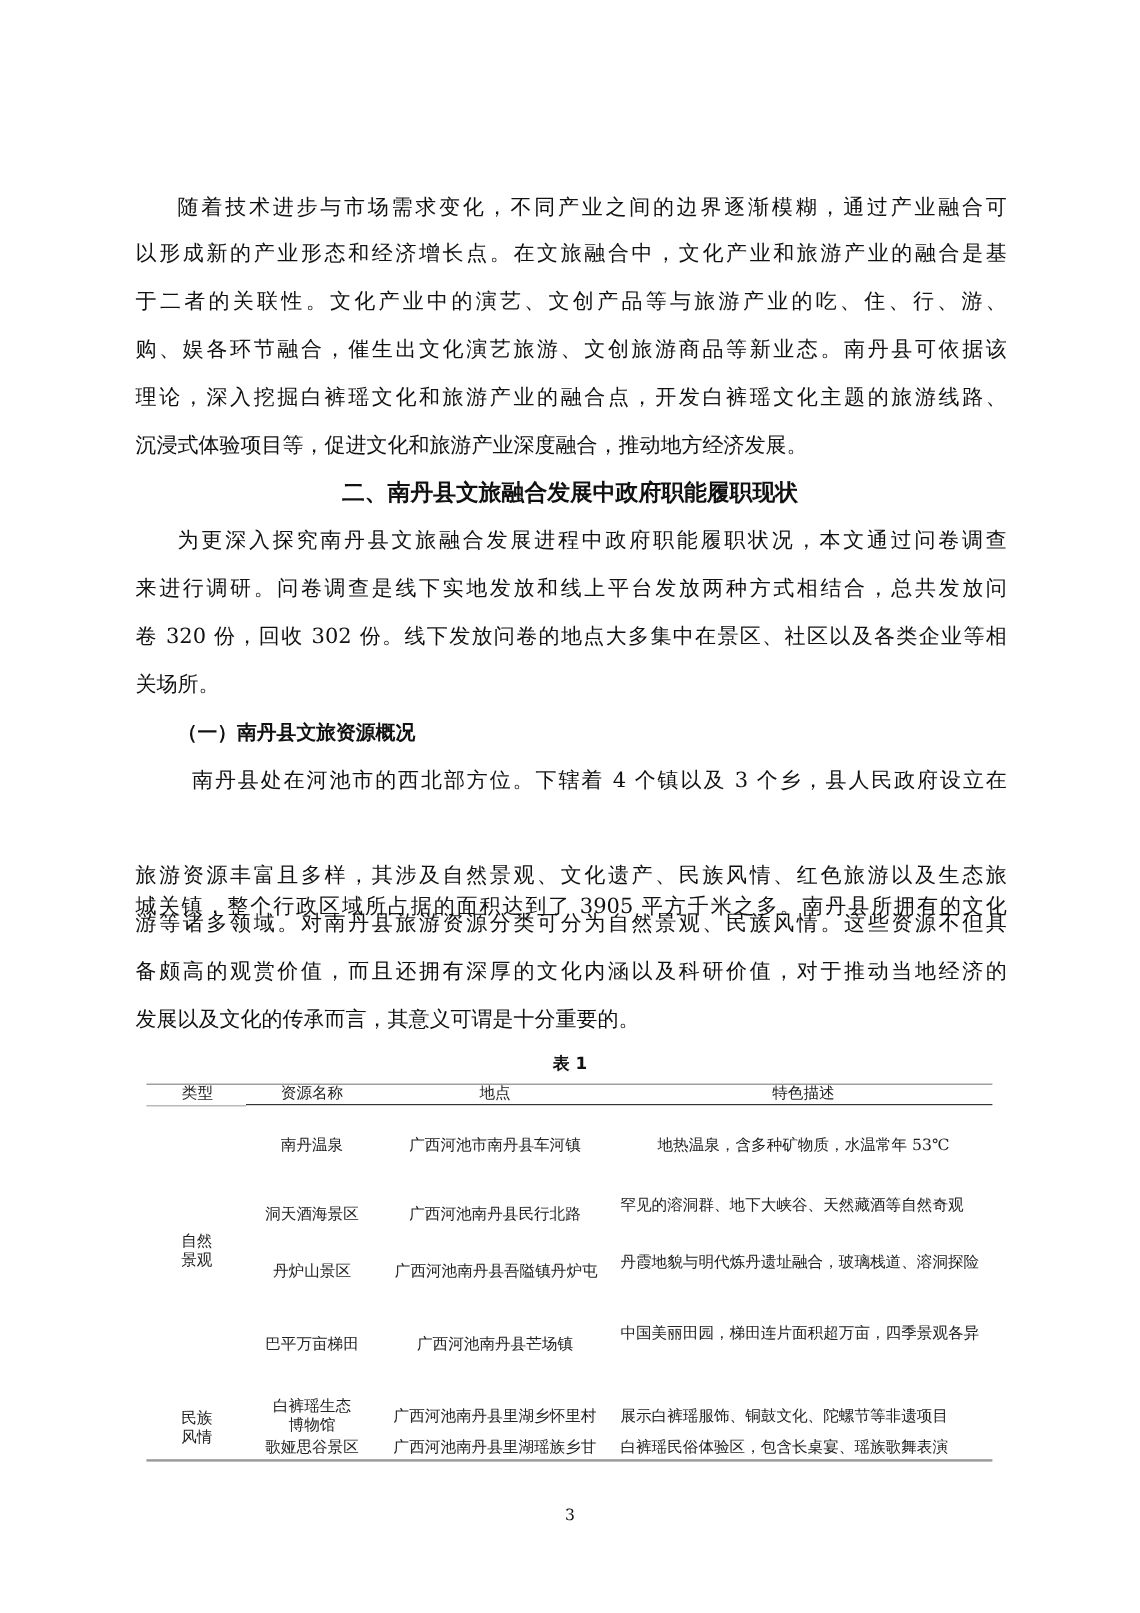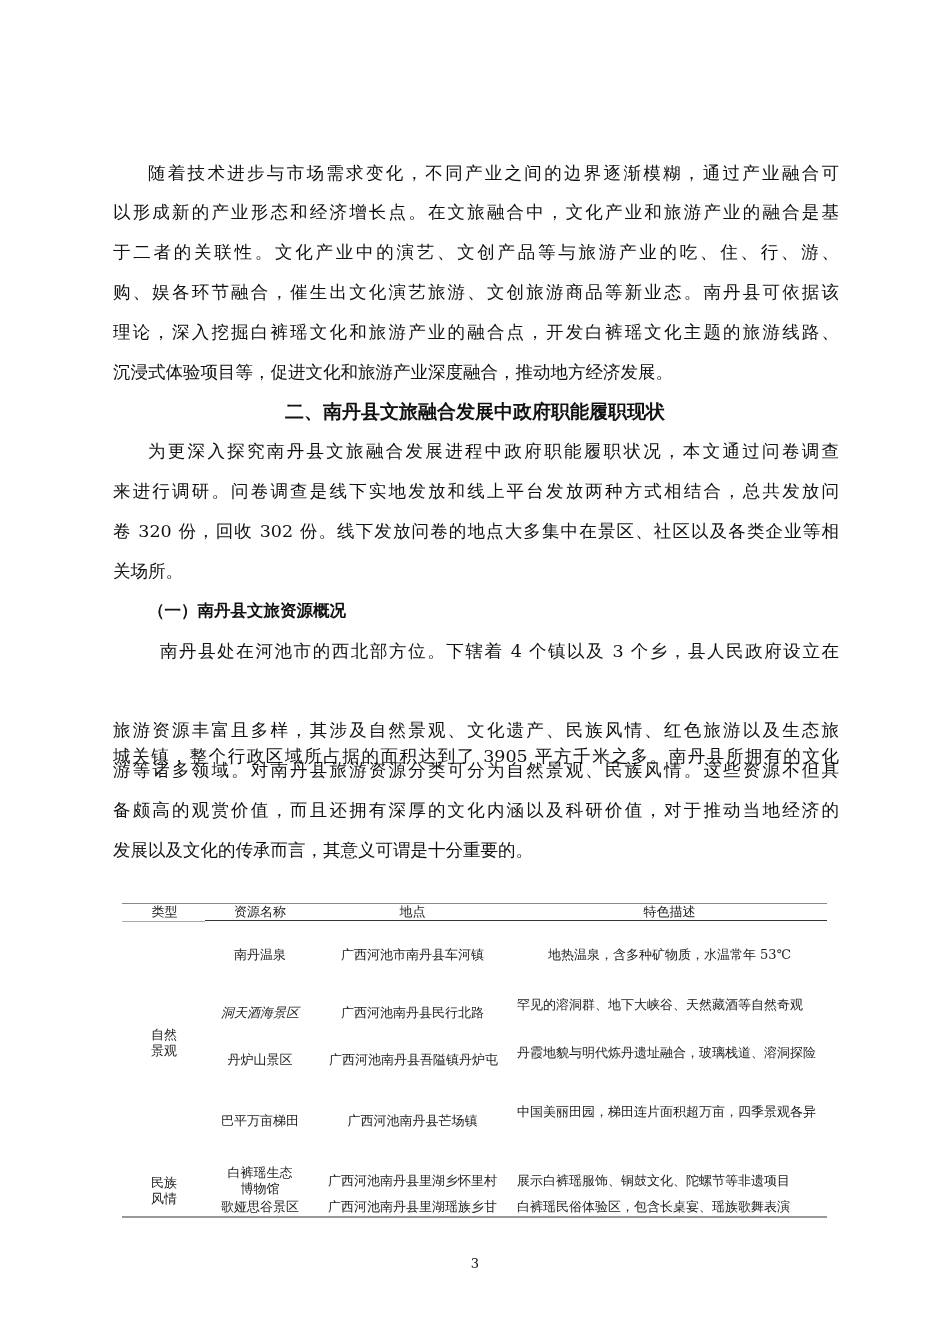--- a/index.html
+++ b/index.html
@@ -70,20 +70,21 @@
 
   <div>
     <div class="line" style="top:640px; left:160px; width:679px;">南丹县处在河池市的西北部方位。下辖着 4 个镇以及 3 个乡，县人民政府设立在</div>
     <div class="line" style="top:718px;margin-top:27px;">城关镇，整个行政区域所占据的面积达到了 3905 平方千米之多。南丹县所拥有的文化</div>
     <div class="line" style="top:719px;">旅游资源丰富且多样，其涉及自然景观、文化遗产、民族风情、红色旅游以及生态旅</div>
     <div class="line" style="top:759px;">游等诸多领域。对南丹县旅游资源分类可分为自然景观、民族风情。这些资源不但具</div>
     <div class="line" style="top:799px;">备颇高的观赏价值，而且还拥有深厚的文化内涵以及科研价值，对于推动当地经济的</div>
     <div class="line last" style="top:839px;">发展以及文化的传承而言，其意义可谓是十分重要的。</div>
   </div>
 
+  <div class="caption" style="top:878px;">表 1</div>
 
   <div>
 
     <div class="rule" style="left:122px; top:903px; width:705px; border-top:1.5px solid #888;"></div>
     <div class="rule" style="left:122px; top:921px; width:83px; border-top:1px solid #aaa;"></div>
     <div class="rule" style="left:205px; top:920px; width:622px; border-top:1.5px solid #333;"></div>
     <div class="rule" style="left:122px; top:1216px; width:705px; border-top:2px solid #999;"></div>
 
     <div>
       <div class="tcell center" style="left:122px; width:85px; top:904px;">类型</div>
@@ -97,21 +98,21 @@
       <div>景观</div>
     </div>
 
     <div>
       <div class="tcell center" style="left:205px; width:110px; top:947px;">南丹温泉</div>
       <div class="tcell center" style="left:315px; width:195px; top:947px;">广西河池市南丹县车河镇</div>
       <div class="tcell center" style="left:512px; width:315px; top:947px;">地热温泉，含多种矿物质，水温常年 53℃</div>
     </div>
 
     <div>
-      <div class="tcell center" style="left:205px; width:110px; top:1005px;font-style:italic;">洞天酒海景区</div>
+      <div class="tcell center" style="left:205px; width:110px; top:1005px;">洞天酒海景区</div>
       <div class="tcell center" style="left:315px; width:195px; top:1005px;">广西河池南丹县民行北路</div>
       <div class="tcell wrap" style="left:517px; top:997px;">罕见的溶洞群、地下大峡谷、天然藏酒等自然奇观</div>
     </div>
 
     <div>
       <div class="tcell center" style="left:205px; width:110px; top:1052px;">丹炉山景区</div>
       <div class="tcell center" style="left:315px; width:197px; top:1052px;">广西河池南丹县吾隘镇丹炉屯</div>
       <div class="tcell wrap" style="left:517px; top:1045px;">丹霞地貌与明代炼丹遗址融合，玻璃栈道、溶洞探险</div>
     </div>
 

